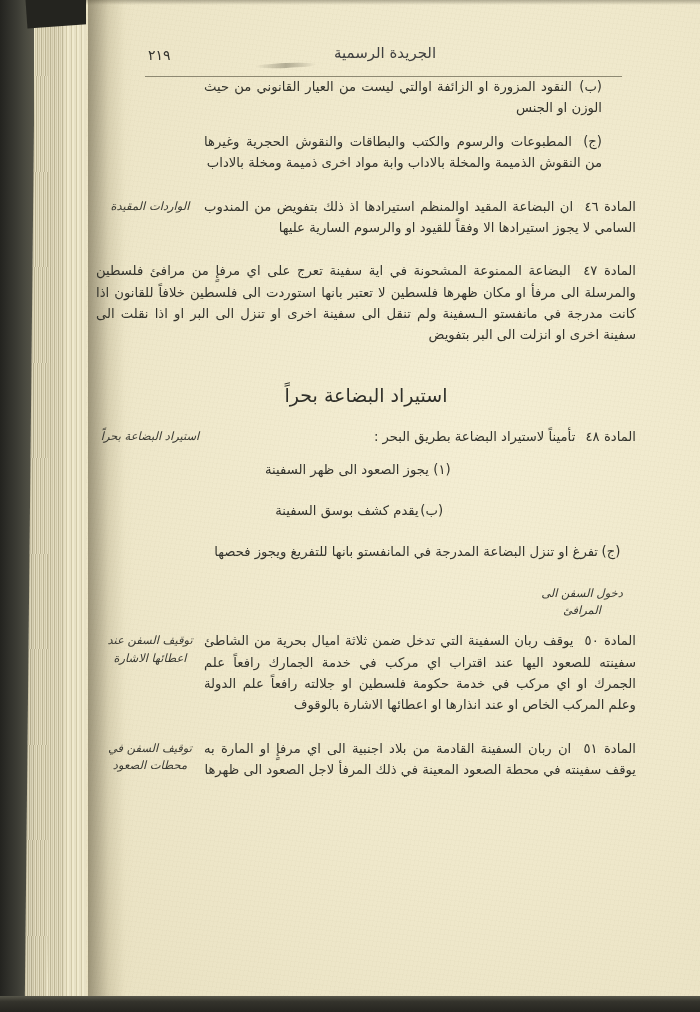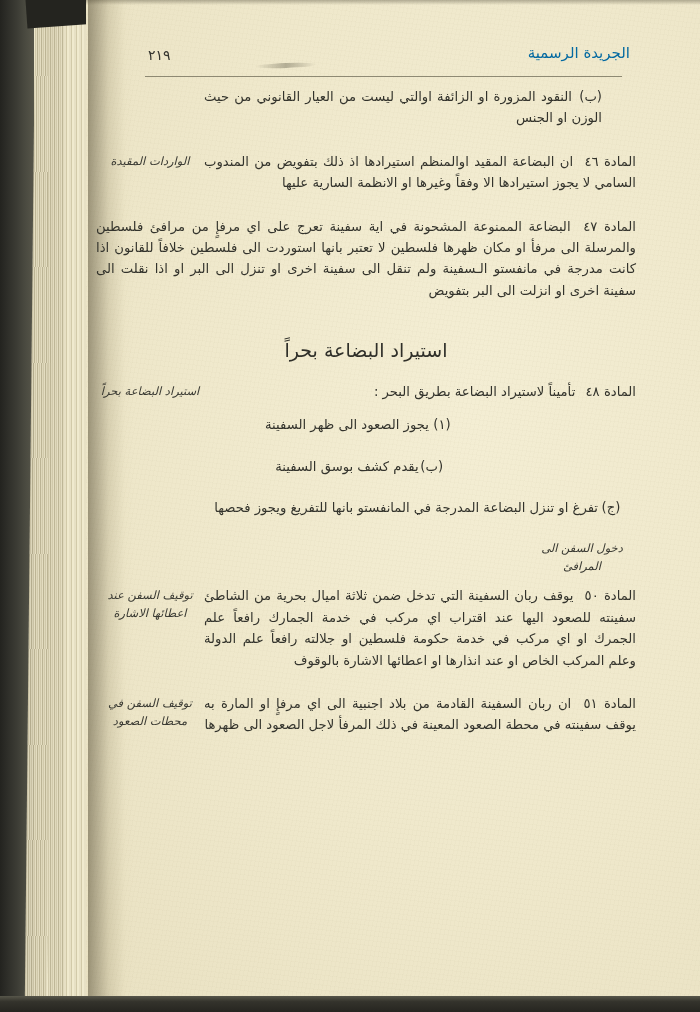--- a/index.html
+++ b/index.html
@@ -100,23 +100,23 @@
 
   
   .runhead {
     position: absolute;
     left: 140px; top: 44px;
     width: 490px; height: 30px;
   }
   .runhead-title {
     position: absolute;
     left: 0; right: 0; top: 0;
-    text-align: right;
+    text-align: center;
     font-size: 15px;
-    color: #0369a1;
+    color: #404040;
     letter-spacing: .3px;
   }
   .runhead-folio {
     position: absolute;
     left: 8px; top: 3px;
     font-size: 14px;
     color: #34342e;
     letter-spacing: 2px;
   }
   .runhead-rule {
@@ -132,21 +132,21 @@
     width: 62px; height: 5px;
     background: linear-gradient(90deg, rgba(90,86,68,0), rgba(90,86,68,.40), rgba(90,86,68,0));
     transform: rotate(-2.2deg);
     border-radius: 50%;
     pointer-events: none;
   }
 
   
   .body {
     position: absolute;
-    left: 96px; top: 86px;
+    left: 96px; top: 76px;
     width: 540px;
   }
   .row {
     display: flex;
     flex-direction: row;
     align-items: flex-start;
     width: 540px;
   }
   .marginote {
     width: 108px;
@@ -238,29 +238,37 @@
 
     <div class="row">
       <div class="maincol">
         <p class="para para-indent">
           <span class="lbl">(ب)</span><span>النقود المزورة او الزائفة اوالتي ليست من العيار  القانوني من حيث الوزن او الجنس</span>
         </p>
       </div>
       <div class="marginote"></div>
     </div>
 
+    <div class="row">
+      <div class="maincol">
+        <p class="para para-indent tight">
+          <span class="lbl">(ج)</span><span>المطبوعات والرسوم  والكتب والبطاقات والنقوش الحجرية وغيرها من النقوش الذميمة والمخلة بالاداب وابة مواد اخرى ذميمة ومخلة بالاداب</span>
+        </p>
+      </div>
+      <div class="marginote"></div>
+    </div>
 
     <div class="block-gap"></div>
 
     <div class="row">
       <div class="maincol">
         <p class="para">
           <span>المادة</span>
           <span class="artnum">٤٦</span>
-          <span>ان  البضاعة  المقيد اوالمنظم استيرادها اذ ذلك بتفويض من المندوب السامي لا يجوز استيرادها الا وفقاً وغيرها او الانظمة السارية عليها</span>
+          <span>ان  البضاعة  المقيد اوالمنظم استيرادها اذ ذلك بتفويض من المندوب السامي لا يجوز استيرادها الا وفقاً للقيود او والرسوم السارية عليها</span>
         </p>
       </div>
       <div class="marginote">الواردات المقيدة</div>
     </div>
 
     <div class="block-gap"></div>
 
     <div class="row">
       <div class="maincol">
         <p class="para">

